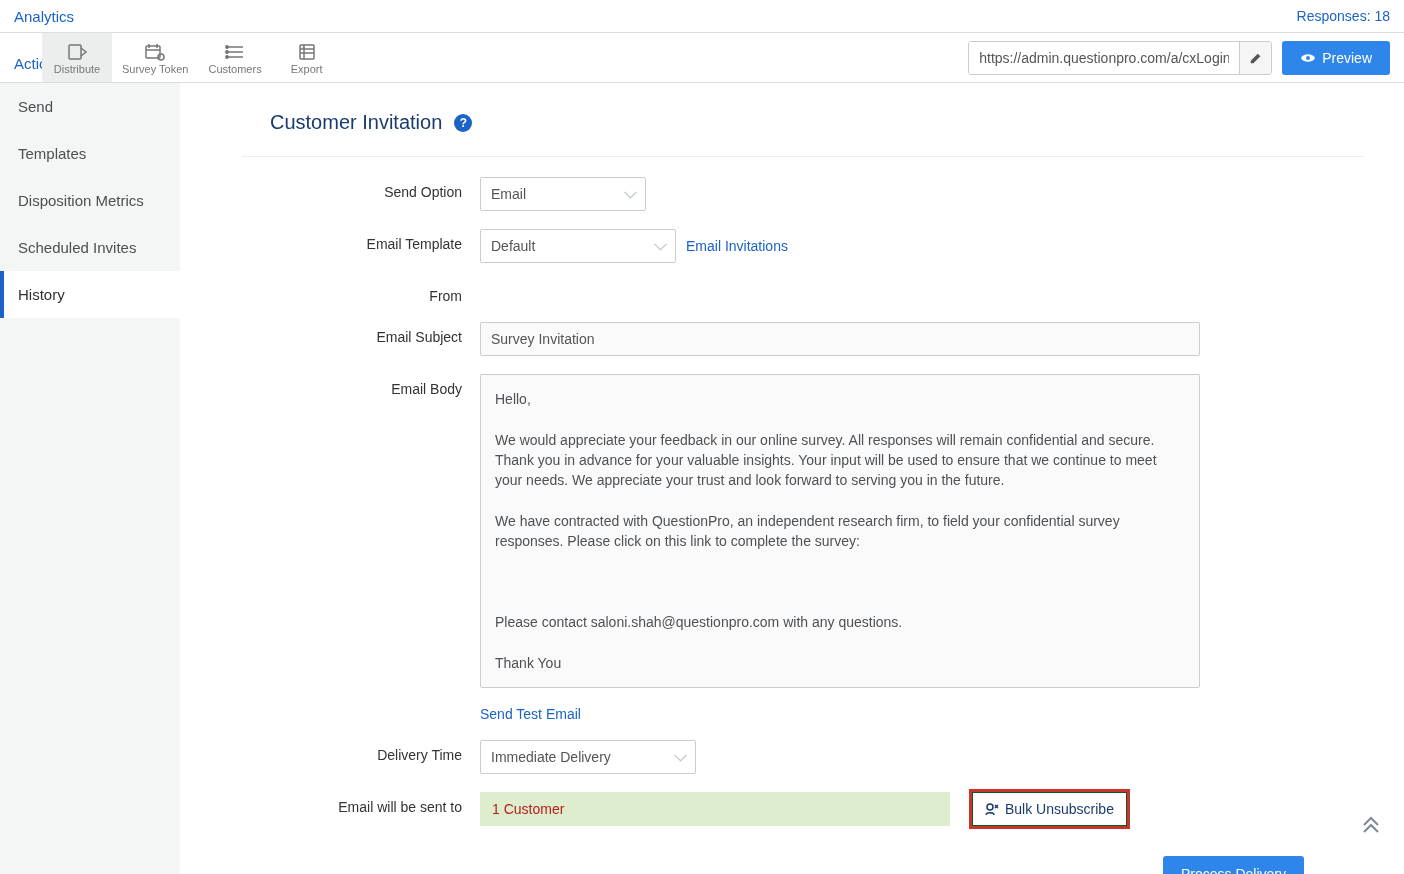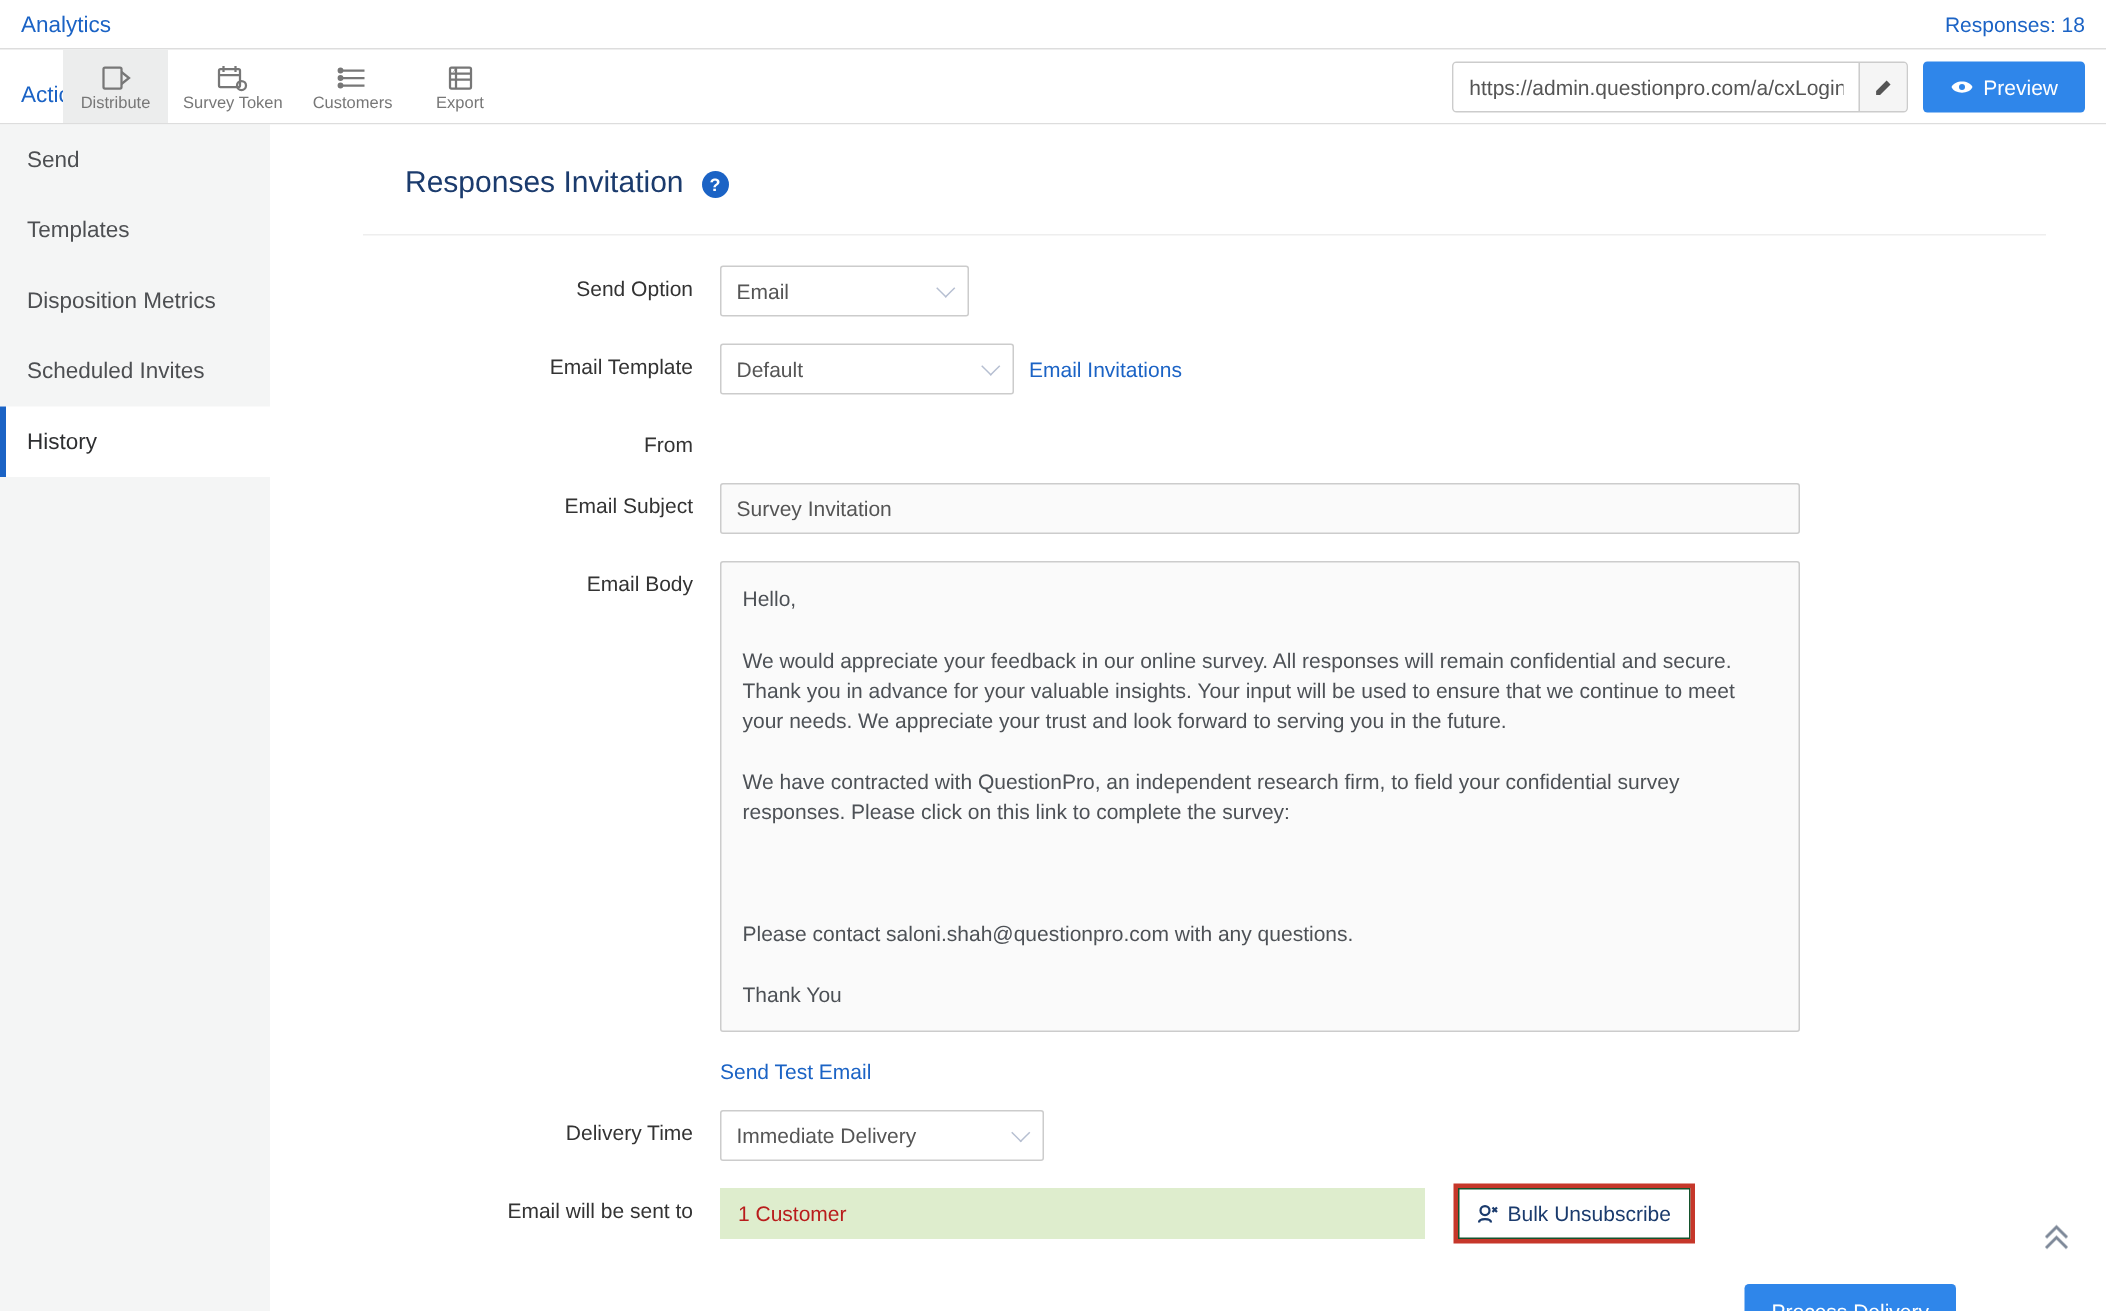--- a/index.html
+++ b/index.html
@@ -136,21 +136,21 @@
     <div class="side-item">Send</div>
     <div class="side-item">Templates</div>
     <div class="side-item">Disposition Metrics</div>
     <div class="side-item">Scheduled Invites</div>
     <div class="side-item active">History</div>
   </div>
   <div class="gap-col"></div>
 
   <div class="main">
     <div class="page-head">
-      <h1>Responses Invitation</h1>
+      <h1>Customer Invitation</h1>
       <div class="help">?</div>
     </div>
 
     <div class="form">
 
       <div class="row">
         <label>Send Option</label>
         <div class="field">
           <div class="select w160">Email</div>
         </div>

